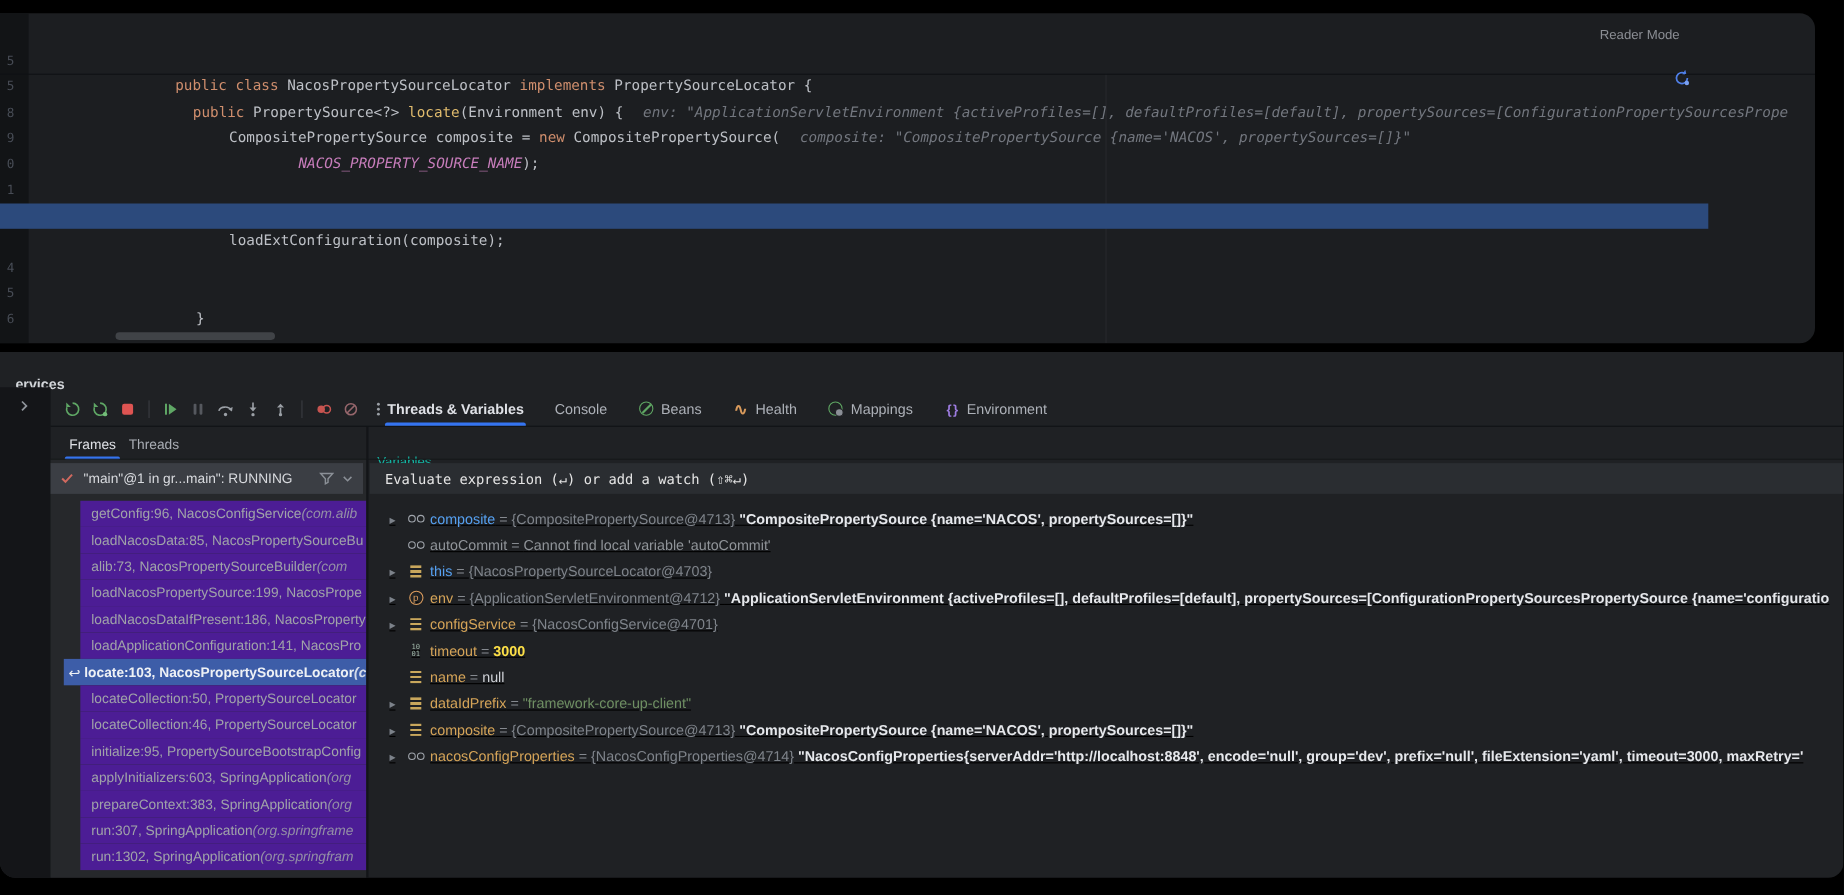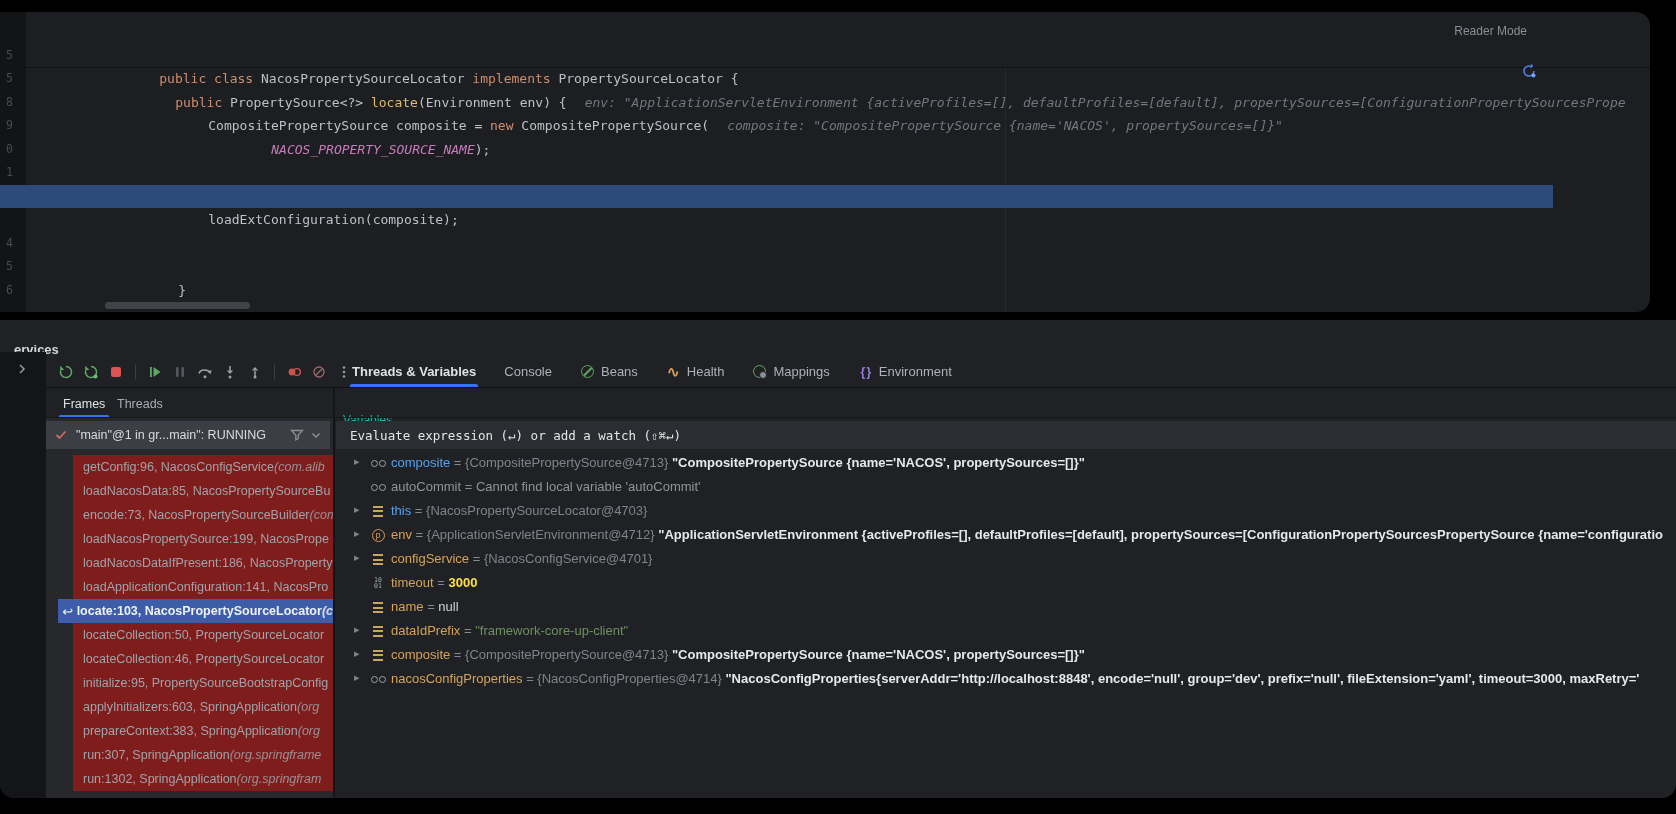--- a/index.html
+++ b/index.html
@@ -75,29 +75,29 @@
   .evalbar{position:absolute;left:336px;right:0;top:101px;height:28px;background:#2a2d31;
            display:flex;align-items:center;}
   .evaltxt{margin-left:14px;font-family:"DejaVu Sans Mono","Liberation Mono",monospace;
            font-size:12.5px;color:#e5e5e5;white-space:pre;}
 
   .framespanel{position:absolute;left:46px;width:287px;top:98px;bottom:0;background:#26282b;}
   .frameslist{position:absolute;left:46px;width:287px;top:135px;bottom:0;overflow:hidden;}
   .frow{height:24px;position:relative;}
   .frbody{height:24px;display:flex;align-items:center;font-size:12.5px;color:#a0a3a9;
           white-space:nowrap;overflow:hidden;}
-  .frbody.fr-lib{margin-left:27px;background:#7f1d1d;padding-left:10px;}
+  .frbody.fr-lib{margin-left:27px;background:#4c1d95;padding-left:10px;}
   .frbody.fr-sel{margin-left:12px;background:#3d5da8;padding-left:4px;color:#eef1f5;font-weight:bold;}
   .fpkg{font-style:italic;color:inherit;opacity:.85;}
   .farr{display:none;width:16px;height:16px;margin-right:3px;}
   .farr.arr-on{display:inline-flex;align-items:center;justify-content:center;}
   .farr.arr-on::before{content:"\21A9";color:#eef1f5;font-size:13px;font-weight:normal;}
 
   .varslist{position:absolute;left:336px;right:0;top:135px;bottom:0;overflow:hidden;}
-  .vrow{height:24px;display:flex;align-items:flex-start;white-space:nowrap;overflow:hidden;}
+  .vrow{height:24px;display:flex;align-items:flex-end;white-space:nowrap;overflow:hidden;text-decoration:underline;}
   .chev{width:14px;margin-left:18px;color:#7c828a;font-size:11px;flex:none;}
   .chev.chev-off{visibility:hidden;}
   .chev::before{content:"\25B8";}
   .vicon{width:16px;height:16px;margin-left:2px;margin-right:5px;flex:none;position:relative;
          display:inline-flex;align-items:center;justify-content:center;}
   .ic-watch::before,.ic-watch::after{content:"";width:5px;height:5px;border:1.5px solid #9fa4ab;border-radius:50%;}
   .ic-watch::after{margin-left:1px;}
   .ic-field::before{content:"";width:10px;height:11px;
         background:linear-gradient(to bottom,#c9a75c 0 2px,transparent 2px 4.5px,#c9a75c 4.5px 6.5px,transparent 6.5px 9px,#c9a75c 9px 11px);}
   .ic-param::before{content:"p";width:11px;height:11px;border:1.4px solid #d89a5c;border-radius:50%;
@@ -367,21 +367,21 @@
         <div class="frow">
           <div class="frbody fr-lib">
 
             <span class="ftext">loadNacosData:85, NacosPropertySourceBu</span>
             <span class="fpkg"></span>
           </div>
         </div>
         <div class="frow">
           <div class="frbody fr-lib">
 
-            <span class="ftext">encode:73, NacosPropertySourceBuilder </span>
+            <span class="ftext">alib:73, NacosPropertySourceBuilder </span>
             <span class="fpkg">(com</span>
           </div>
         </div>
         <div class="frow">
           <div class="frbody fr-lib">
 
             <span class="ftext">loadNacosPropertySource:199, NacosPrope</span>
             <span class="fpkg"></span>
           </div>
         </div>

